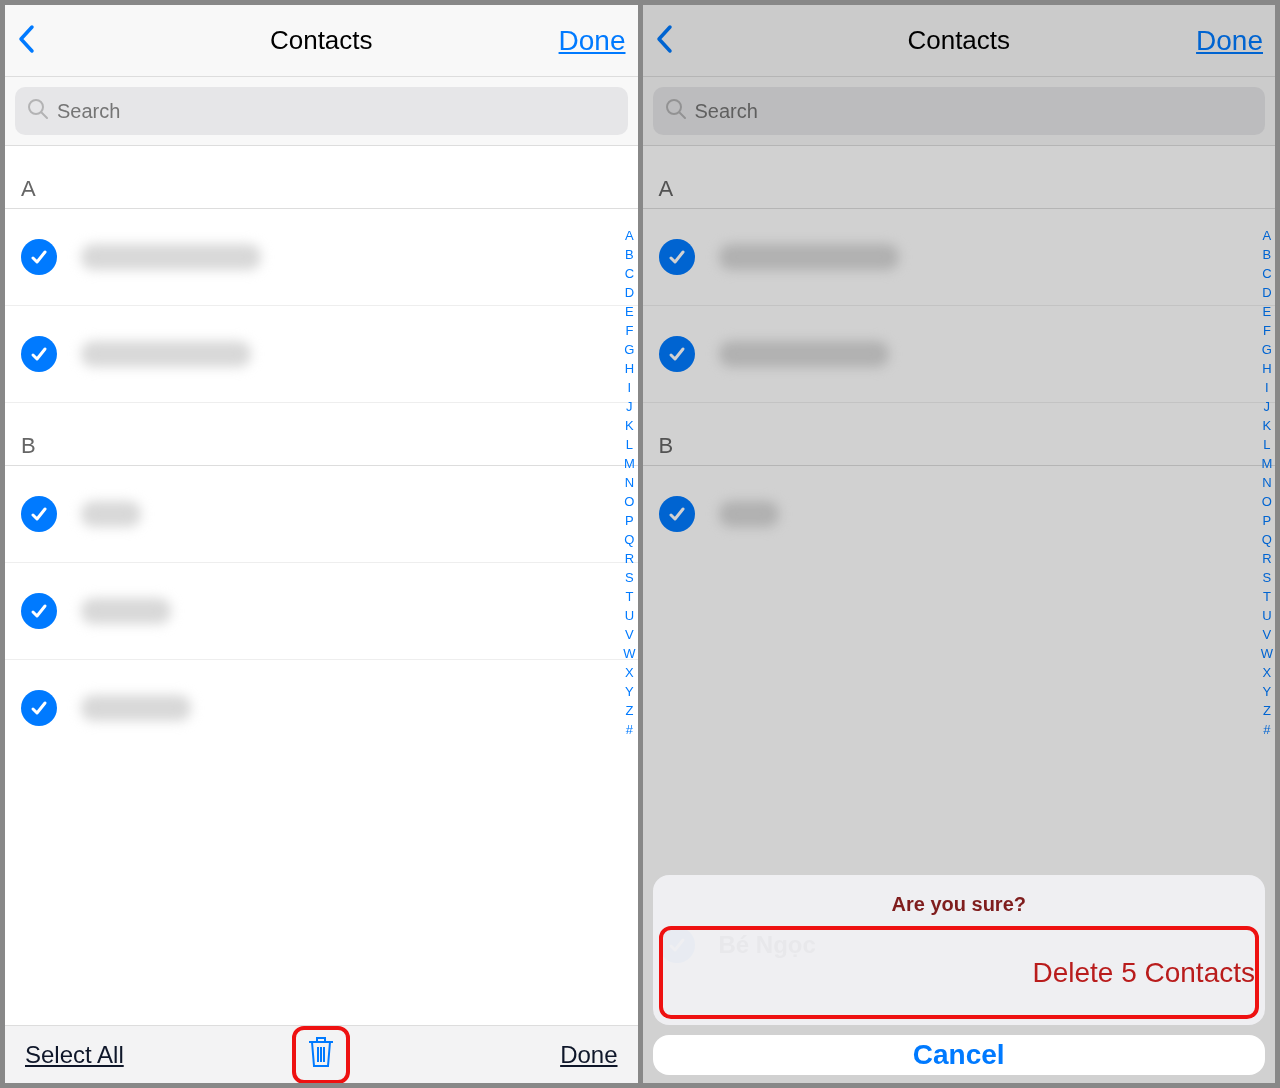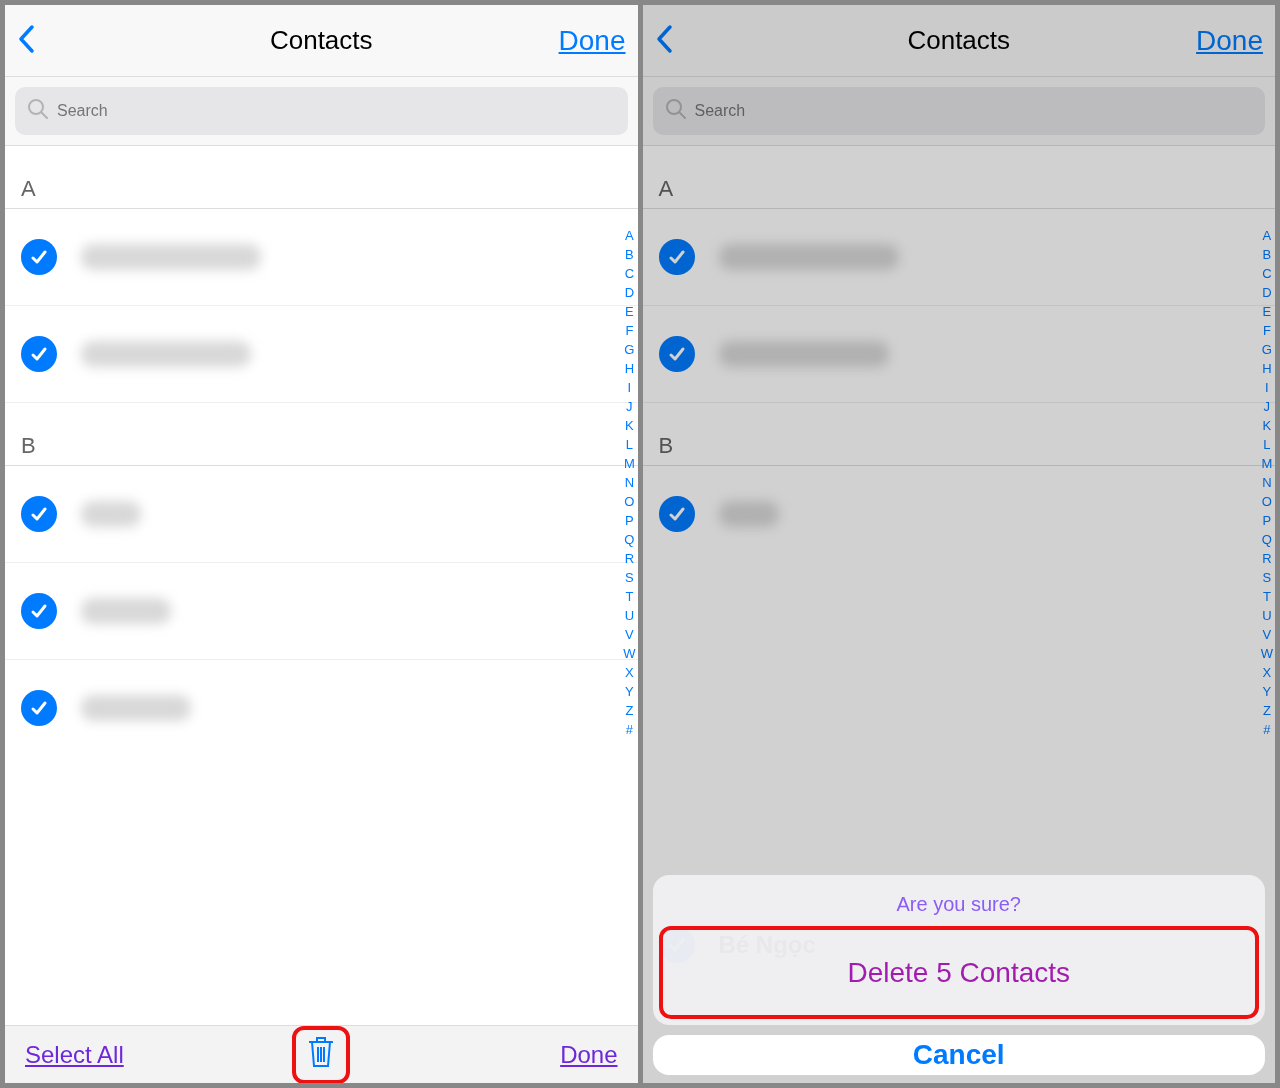--- a/index.html
+++ b/index.html
@@ -64,21 +64,21 @@
       height: 48px;
       display: flex;
       align-items: center;
       padding: 0 12px;
       gap: 8px;
     }
     .search-field svg { opacity: 0.45; }
     .search-field input {
       border: none;
       background: transparent;
-      font-size: 16px;
+      font-size: 20px;
       color: #14532d;
       outline: none;
       flex: 1;
     }
     .list-area {
       flex: 1;
       position: relative;
       overflow: hidden;
       background: #fff;
     }
@@ -129,21 +129,21 @@
     }
     .bottom-bar {
       height: 58px;
       background: #f3f3f4;
       border-top: 1px solid #ddd;
       display: flex;
       align-items: center;
       justify-content: space-between;
       padding: 0 20px;
       font-size: 24px;
-      color: #6d28d9;
+      color: #0f172a;
       position: relative;
     }
     .bottom-bar .link { text-decoration: underline; }
     .trash-highlight {
       position: absolute;
       left: 50%;
       transform: translateX(-50%);
       border: 4px solid #e11;
       border-radius: 12px;
       padding: 4px 10px;
@@ -161,27 +161,28 @@
     .sheet-group {
       background: rgba(240,240,243,0.97);
       border-radius: 16px;
       overflow: hidden;
       margin-bottom: 10px;
     }
     .sheet-title {
       text-align: center;
       padding: 18px 0 10px 0;
       font-size: 20px;
-      color: #8b5cf6;
+      color: #7f1d1d;
+      font-weight: bold;
     }
     .sheet-action {
-      text-align: center;
+      text-align: right;
       padding: 26px 0;
       font-size: 28px;
-      color: #a21caf;
+      color: #b91c1c;
       border-top: 1px solid rgba(0,0,0,0);
     }
     .delete-highlight {
       border: 4px solid #e11;
       border-radius: 12px;
       margin: 0 6px 6px 6px;
     }
     .cancel-btn {
       background: #fff;
       border-radius: 16px;

